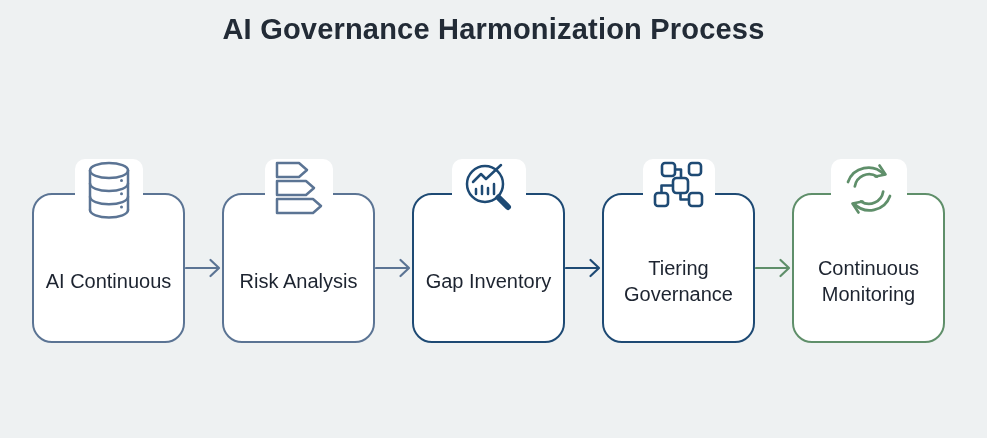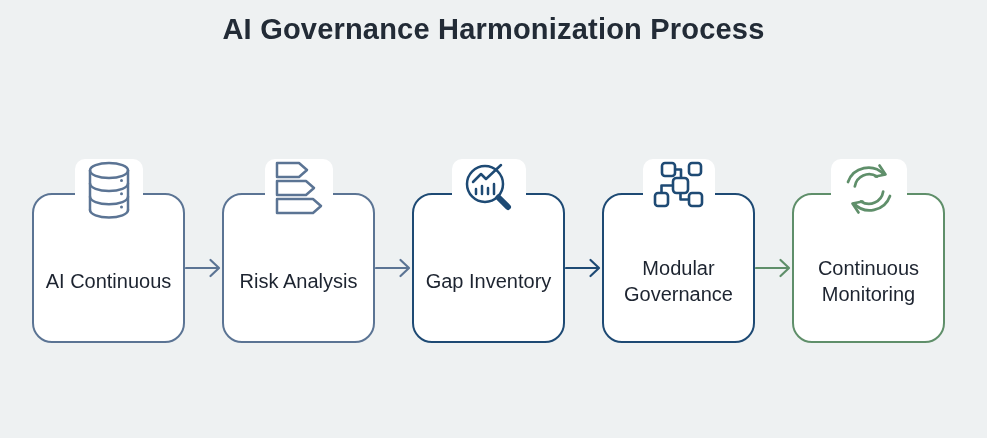--- a/index.html
+++ b/index.html
@@ -135,21 +135,21 @@
           <rect x="9" y="2" width="13" height="13" rx="3"></rect>
           <rect x="36" y="2" width="12" height="12" rx="3"></rect>
           <rect x="20" y="17" width="15" height="15" rx="3.5"></rect>
           <rect x="2" y="32" width="13" height="13" rx="3"></rect>
           <rect x="36" y="32" width="13" height="13" rx="3"></rect>
           <path d="M22 8.5 H28 V17"></path>
           <path d="M20 24.5 H8.5 V32"></path>
           <path d="M27.5 32 V38.5 H36"></path>
         </svg>
       </div>
-      <div class="step-label">Modular Governance</div>
+      <div class="step-label">Tiering Governance</div>
     </div>
 
     <div class="arrow c-green">
       <svg width="37" height="26" viewBox="0 0 37 26" fill="none" stroke="currentColor" stroke-width="2.2" stroke-linecap="round" stroke-linejoin="round">
         <line x1="1" y1="13" x2="33" y2="13"></line>
         <polyline points="25.5,5 34,13 25.5,21"></polyline>
       </svg>
     </div>
 
     <div class="step c-green">

